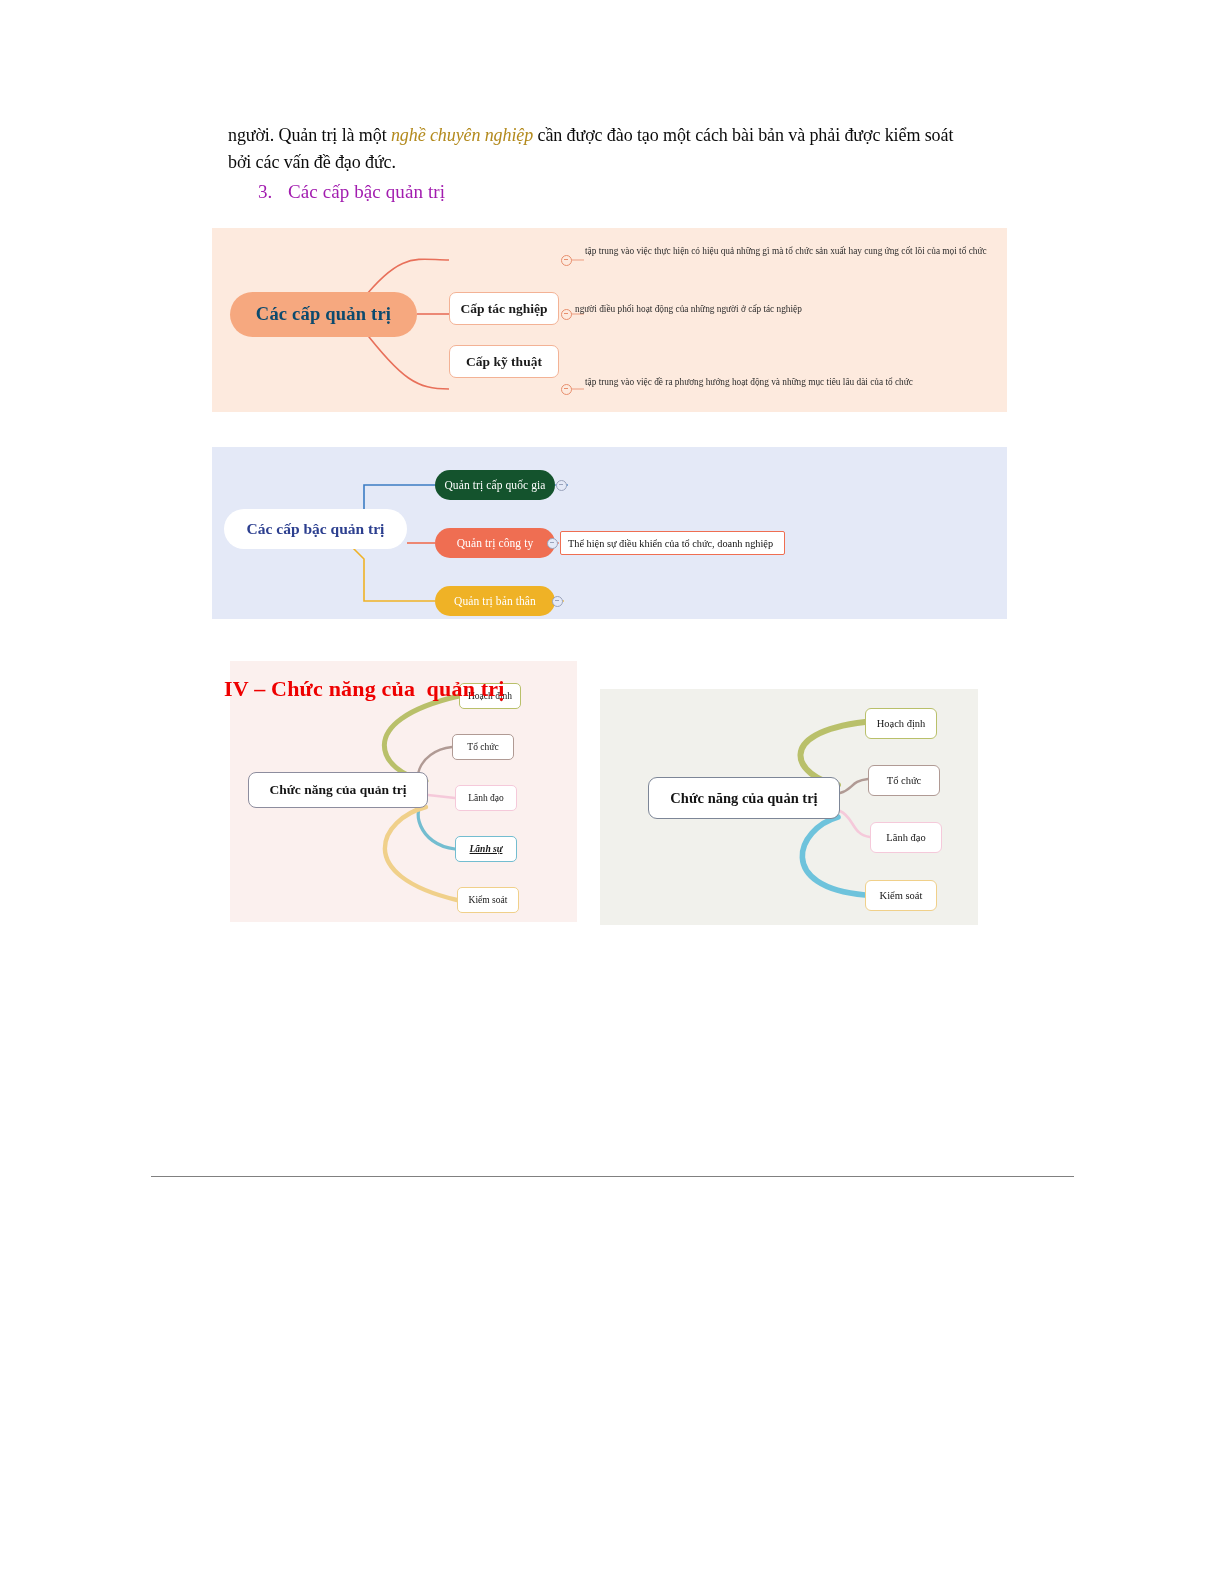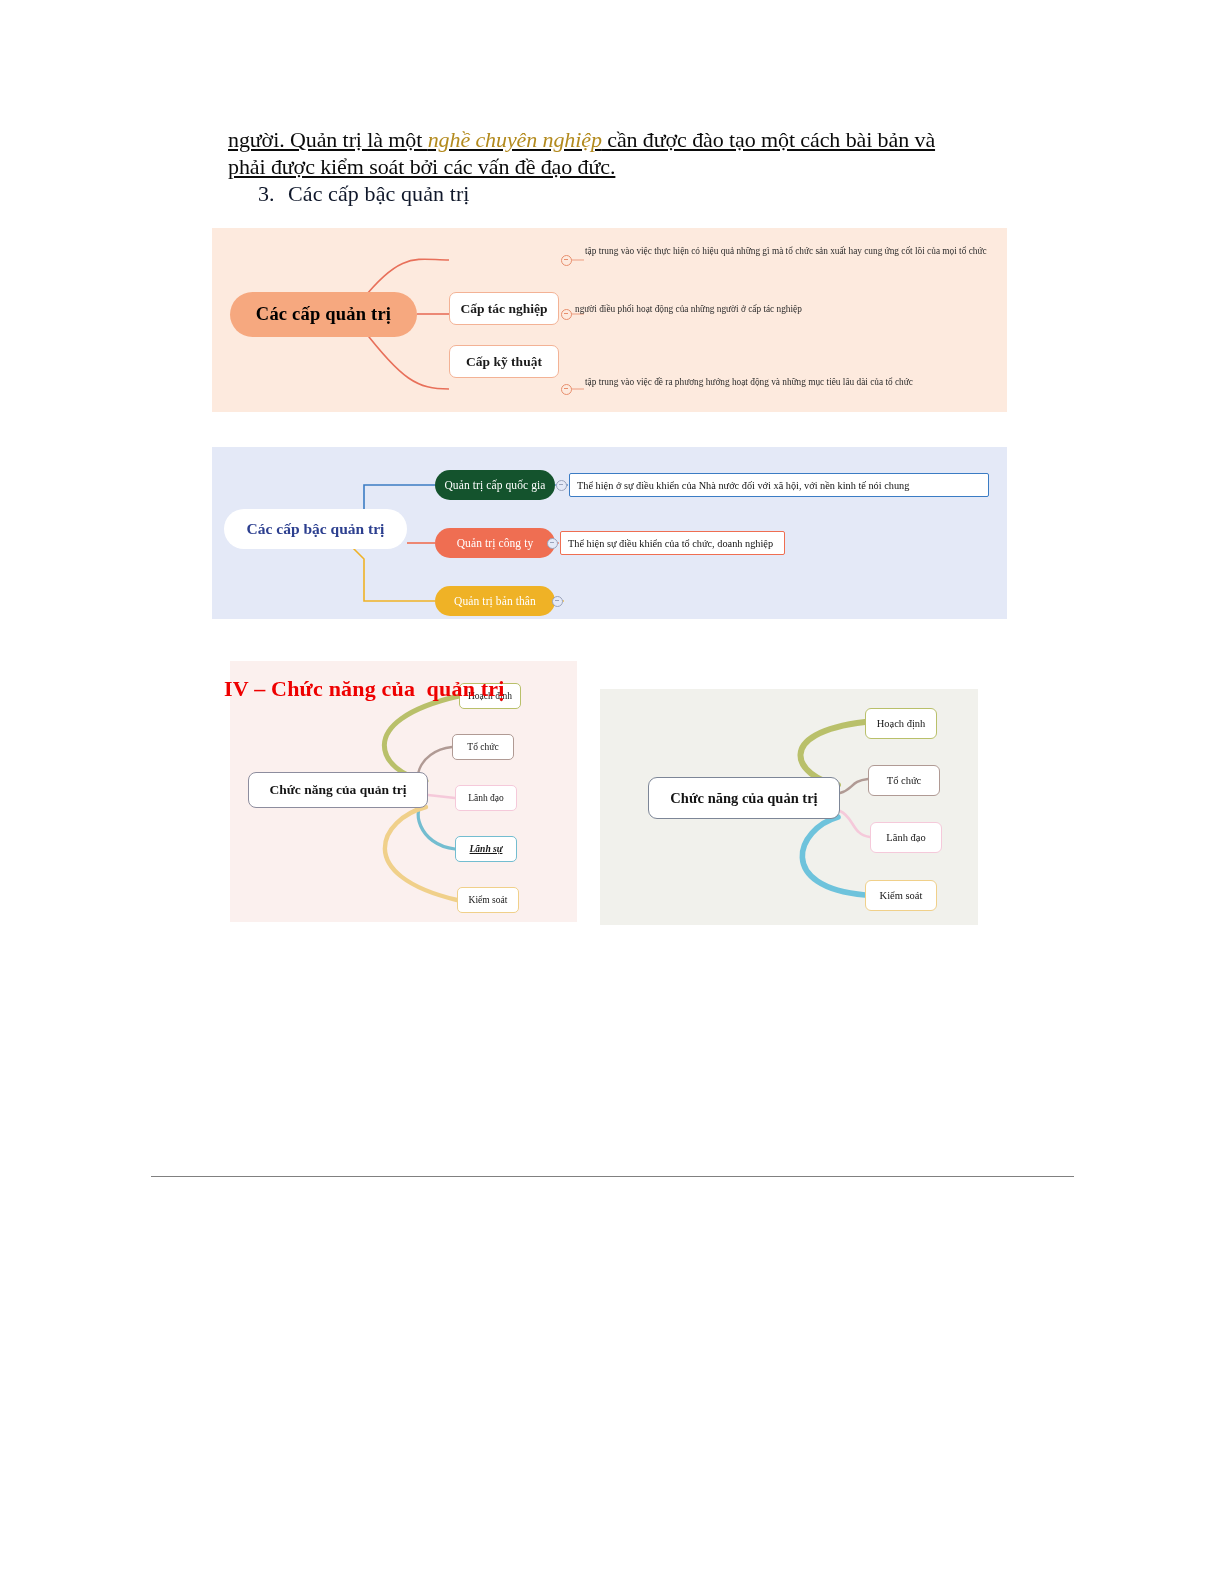--- a/index.html
+++ b/index.html
@@ -14,37 +14,36 @@
     font-family: "Liberation Serif", "DejaVu Serif", serif;
     overflow: hidden;
   }
 
   
   #intro-paragraph {
     position: absolute;
     left: 228px;
     top: 104px;
     width: 730px;
-    font-size: 22px;
+    font-size: 18px;
     line-height: 27px;
     color: #0b0b0b;
     letter-spacing: -0.1px;
-    text-decoration: underline;
   }
   #intro-paragraph .em-gold {
     color: #b38a1d;
     font-style: italic;
   }
 
   #section-heading {
     position: absolute;
     left: 258px;
     top: 181px;
-    font-size: 22px;
-    color: #0f172a;
+    font-size: 19px;
+    color: #a21caf;
     letter-spacing: 0.1px;
   }
   #section-heading .num { display: inline-block; width: 30px; }
 
   
   .figure {
     position: absolute;
     overflow: hidden;
   }
   .node {
@@ -75,21 +74,21 @@
     top: 228px;
     width: 795px;
     height: 184px;
     background: #fdeade;
   }
   #fig1-center {
     left: 18px; top: 64px;
     width: 187px; height: 45px;
     background: #f6a87f;
     border-radius: 23px;
-    color: #000000;
+    color: #0c4a6e;
     font-weight: bold;
     font-size: 18.5px;
     letter-spacing: 0.2px;
   }
   #figure-1 .lvl {
     background: #ffffff;
     border: 1.2px solid #f3b295;
     border-radius: 7px;
     color: #1a1a1a;
     font-weight: bold;
@@ -334,21 +333,20 @@
     <span>Quản trị công ty</span>
   </div>
   <div class="node lvl" id="fig2-node-3">
     <span>Quản trị bản thân</span>
   </div>
 
   <div class="cdot2" style="left:344px; top:33px;"></div>
   <div class="cdot2" style="left:335px; top:91px;"></div>
   <div class="cdot2" style="left:340px; top:149px;"></div>
 
-  <div class="detail" id="fig2-detail-1">Thể hiện ở sự điều khiển của Nhà nước đối với xã hội, với nền kinh tế nói chung</div>
   <div class="detail" id="fig2-detail-2">Thể hiện sự điều khiển của tổ chức, doanh nghiệp</div>
 </div>
 
 <div class="figure" id="figure-3">
   <svg class="fig-svg" width="347" height="261">
     <path d="M196,120 C150,112 120,60 229,35" stroke="#b9c06a" stroke-width="5" fill="none" stroke-linecap="round"></path>
     <path d="M196,129 C180,126 186,90 222,86" stroke="#b09a94" stroke-width="2.4" fill="none" stroke-linecap="round"></path>
     <path d="M198,134 L225,137" stroke="#f5c9da" stroke-width="2.4" fill="none" stroke-linecap="round"></path>
     <path d="M196,140 C180,146 188,184 225,188" stroke="#73bdd0" stroke-width="3.2" fill="none" stroke-linecap="round"></path>
     <path d="M196,146 C150,158 122,214 227,239" stroke="#f0d08a" stroke-width="4.4" fill="none" stroke-linecap="round"></path>

